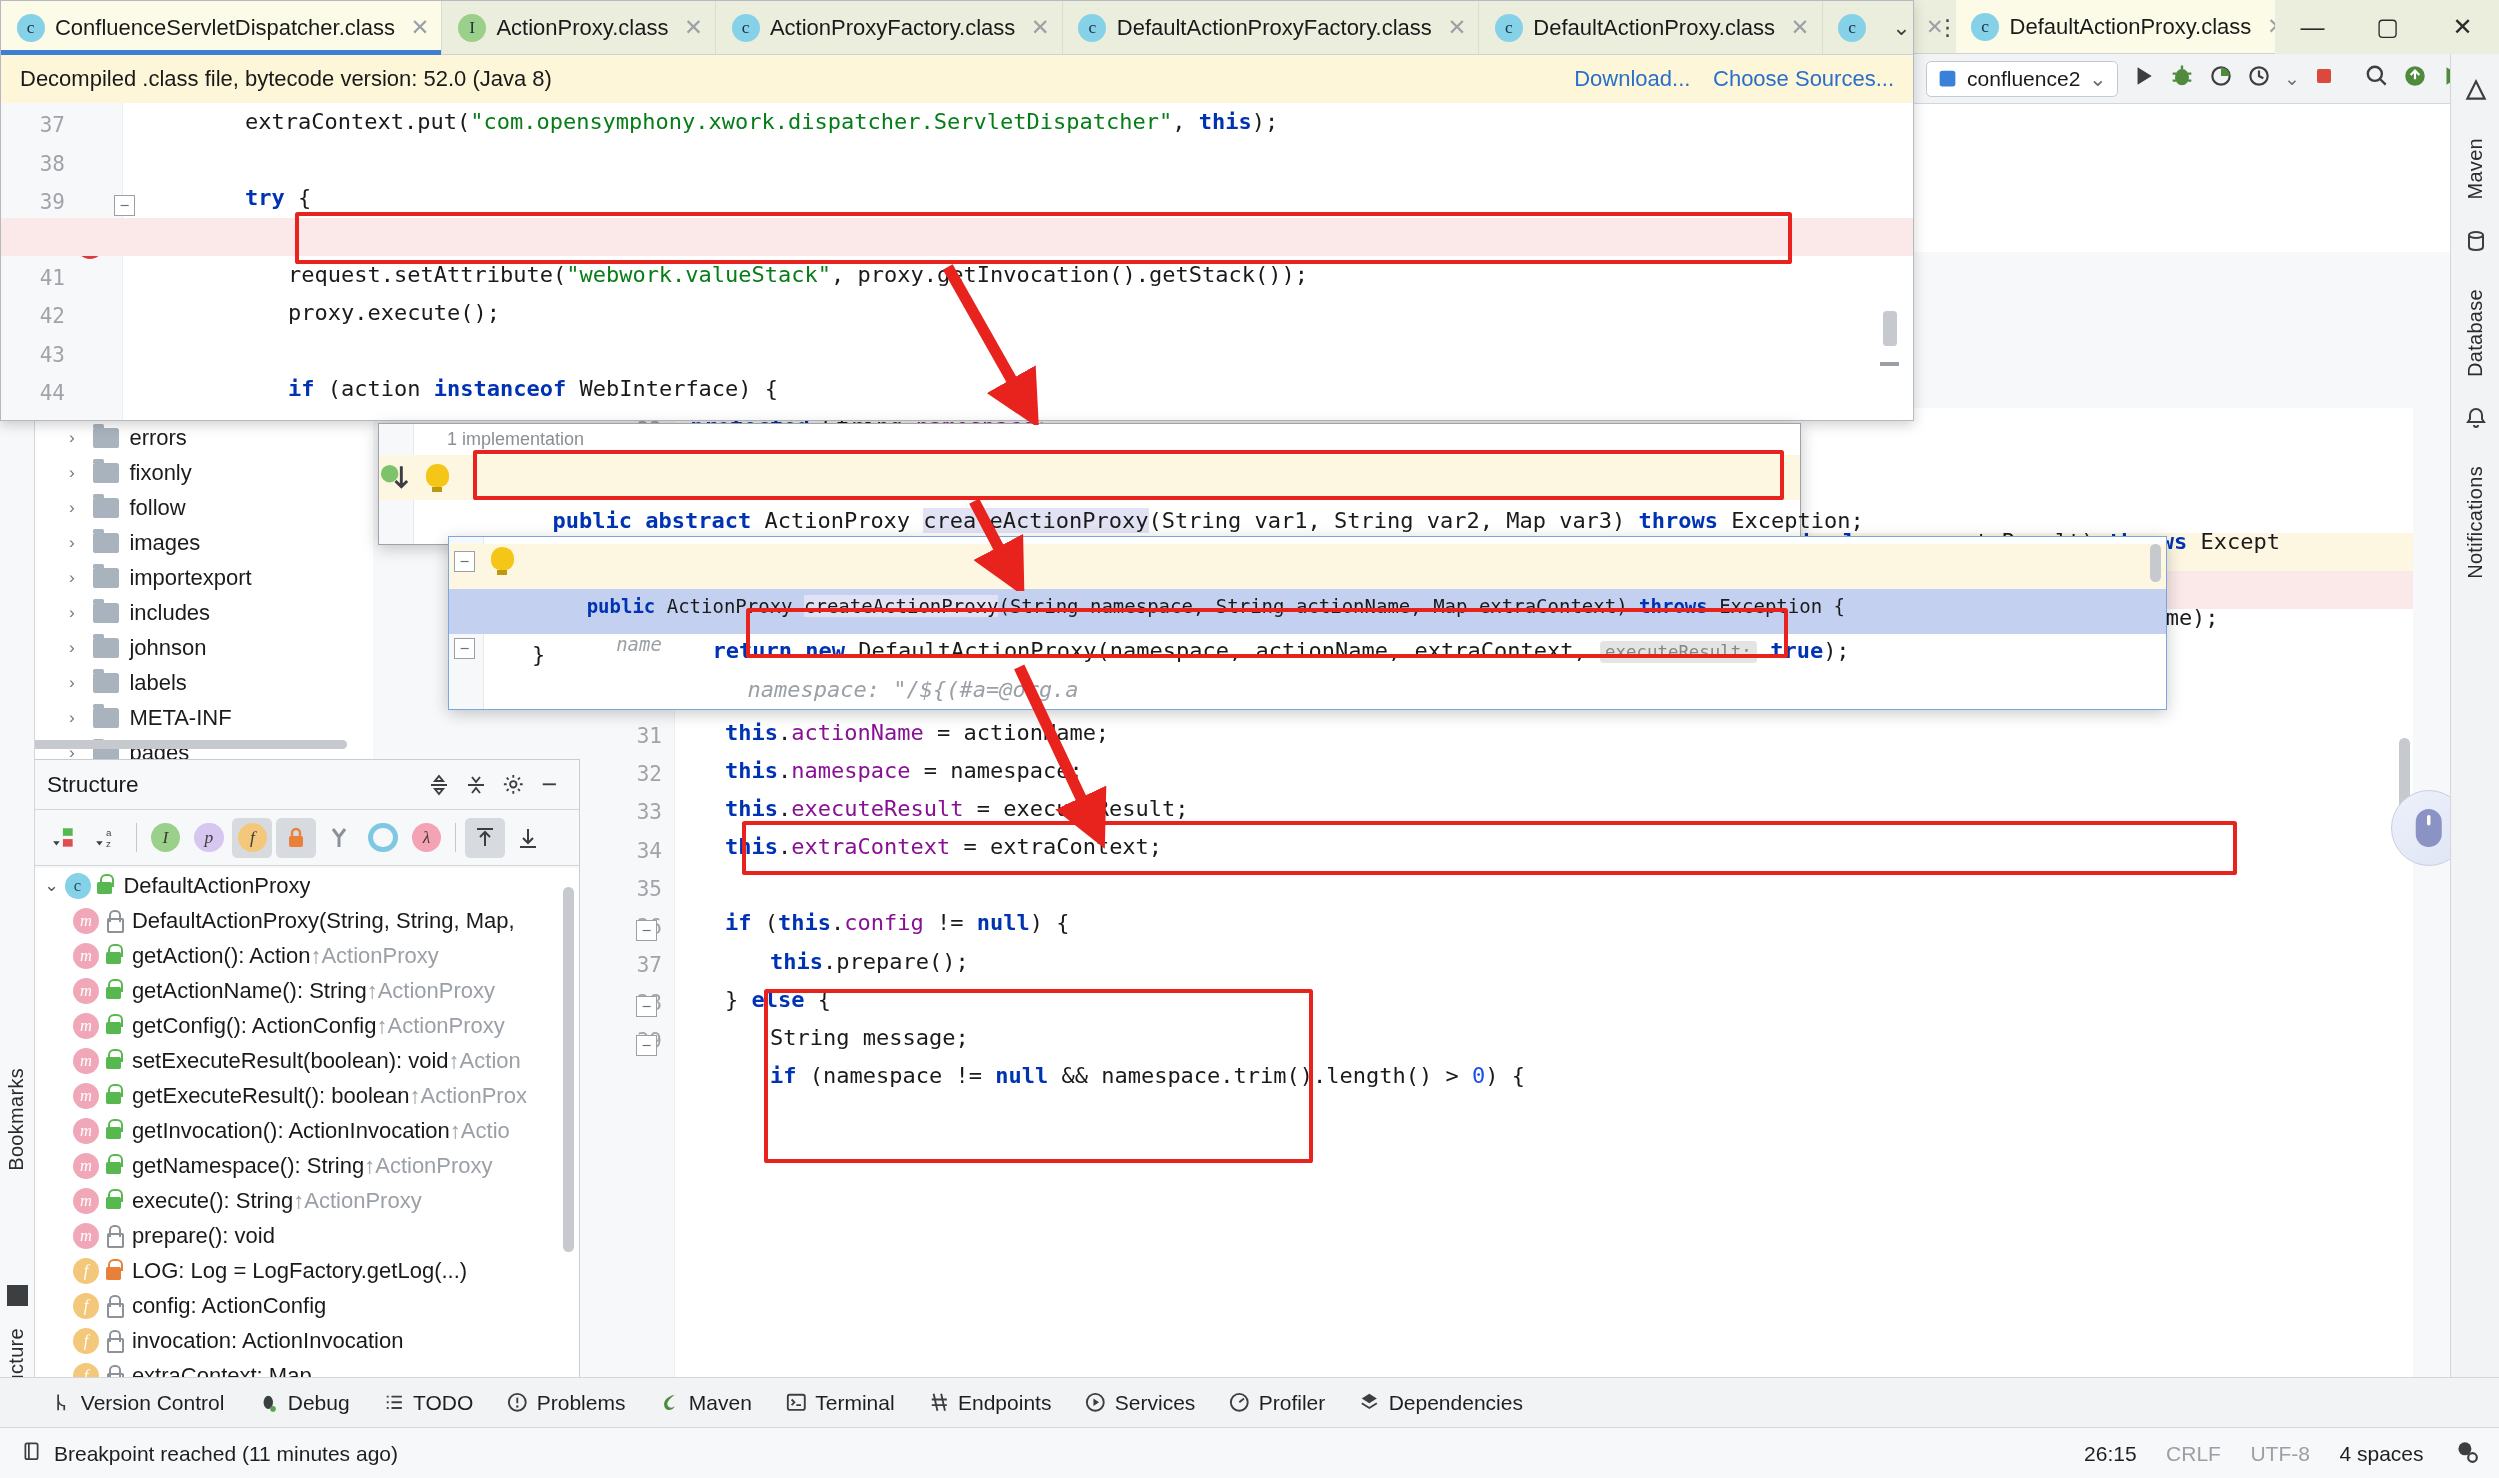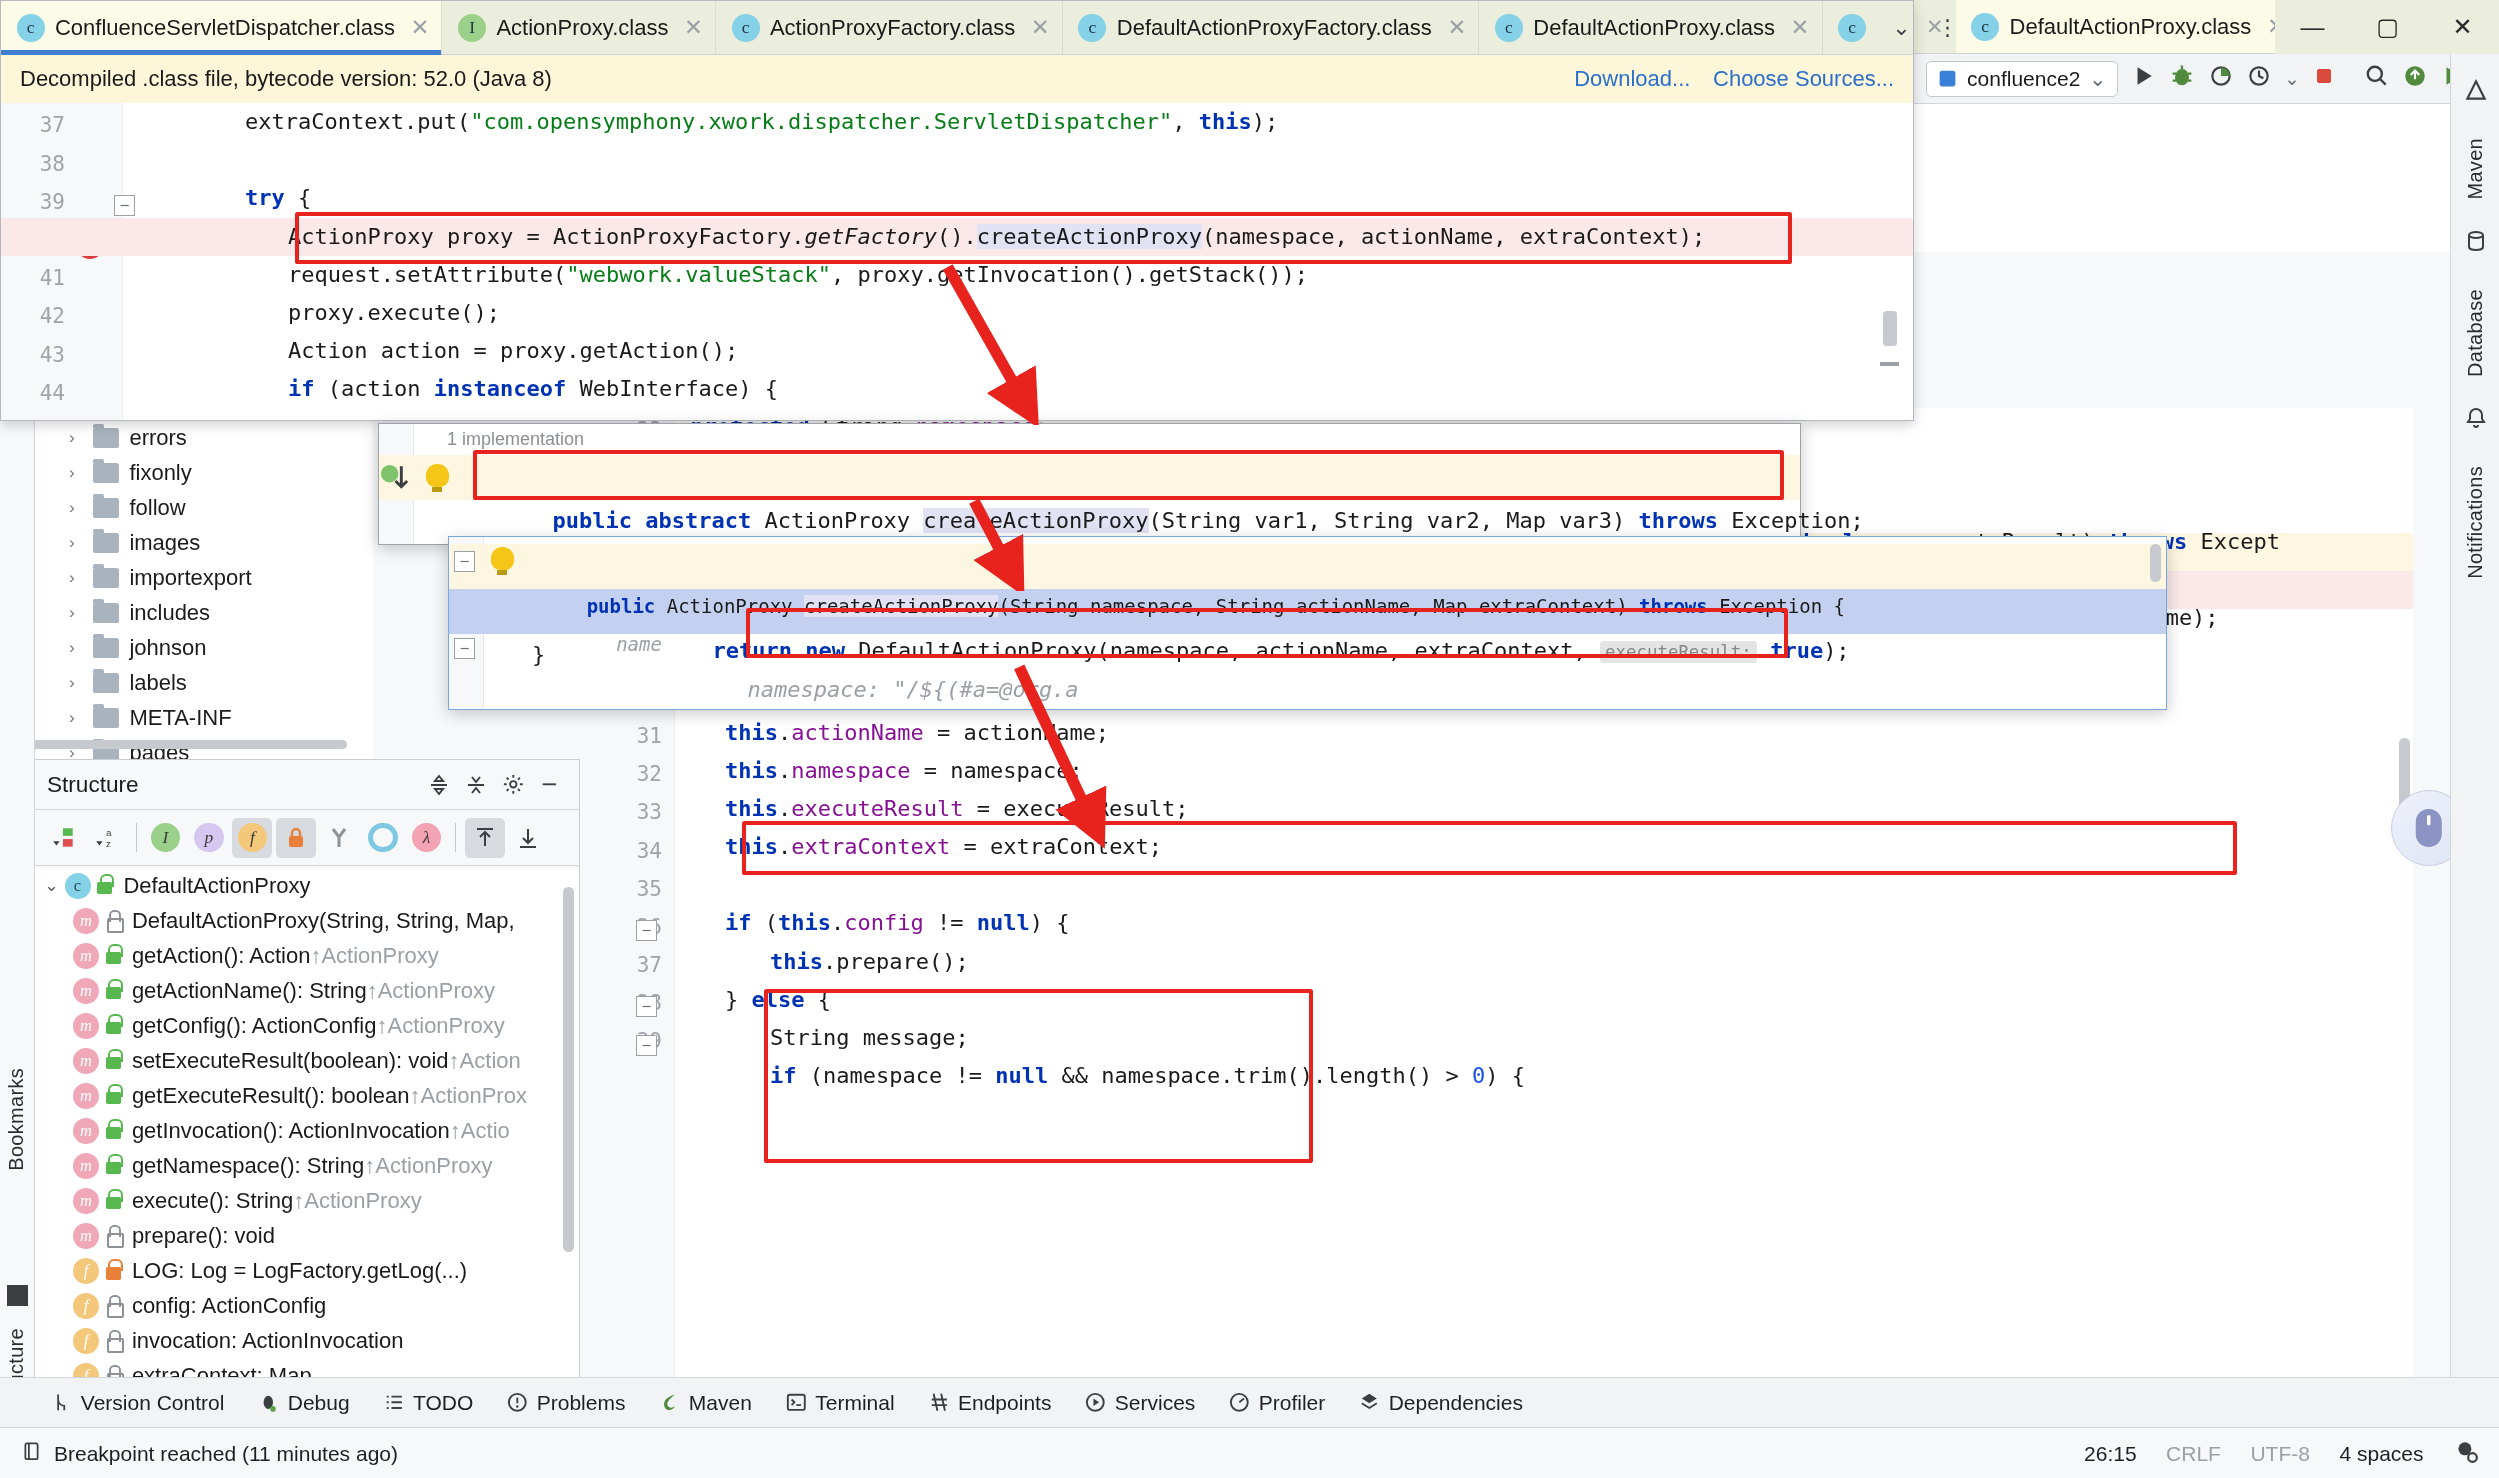--- a/index.html
+++ b/index.html
@@ -626,24 +626,22 @@
           </div>
         <div class="abs" style="left:76px; top:130px;">
             <div class="bp"></div>
           </div>
       </div>
       <div class="code-area" style="left:122px;">
         <div class="rowhl hl-pink" style="top:115px; left:-122px;"></div>
         <div class="cl" style="top:0px; left:122px;">extraContext.put(<span class="str">"com.opensymphony.xwork.dispatcher.ServletDispatcher"</span>, <span class="kw">this</span>);</div>
         <div class="cl" style="top:38px; left:122px;"></div>
         <div class="cl" style="top:76px; left:122px;"><span class="kw">try</span> {</div>
-        <div class="cl" style="top:115px; left:165px;">ActionProxy proxy = ActionProxyFactory.<span class="cls-it">getFactory</span>().<span class="ident-hl">createActionProxy</span>(namespace, actionName, extraContext);</div>
         <div class="cl" style="top:153px; left:165px;">request.setAttribute(<span class="str">"webwork.valueStack"</span>, proxy.getInvocation().getStack());</div>
         <div class="cl" style="top:191px; left:165px;">proxy.execute();</div>
-        <div class="cl" style="top:229px; left:165px;">Action action = proxy.getAction();</div>
         <div class="cl" style="top:267px; left:165px;"><span class="kw">if</span> (action <span class="kw">instanceof</span> WebInterface) {</div>
       </div>
       <div class="abs" style="right:15.6px; top:208px; width:14px; height:35px; background:#c6c9ce; border-radius:3.5px;"></div>
       <div class="abs" style="right:14px; top:259px; width:19px; height:3.5px; background:#9aa0a6;"></div>
     </div>
   </div>
 
   <div id="wincontrols">
     <div class="wc">—</div>
     <div class="wc">▢</div>

